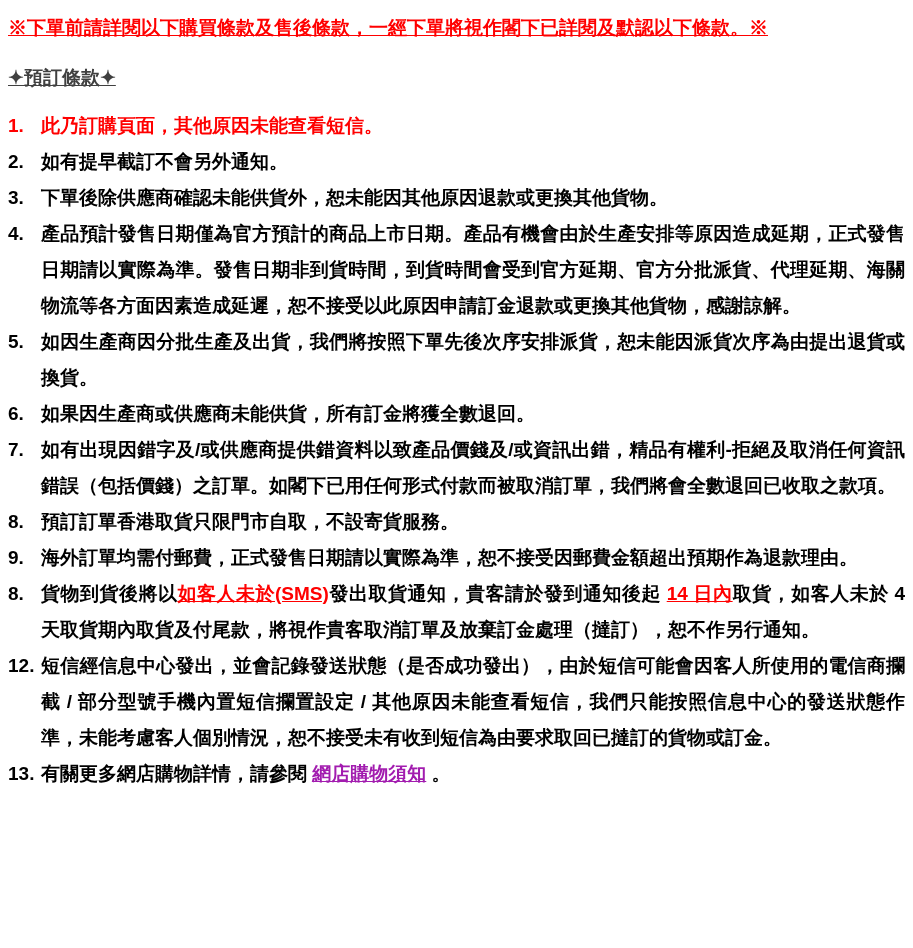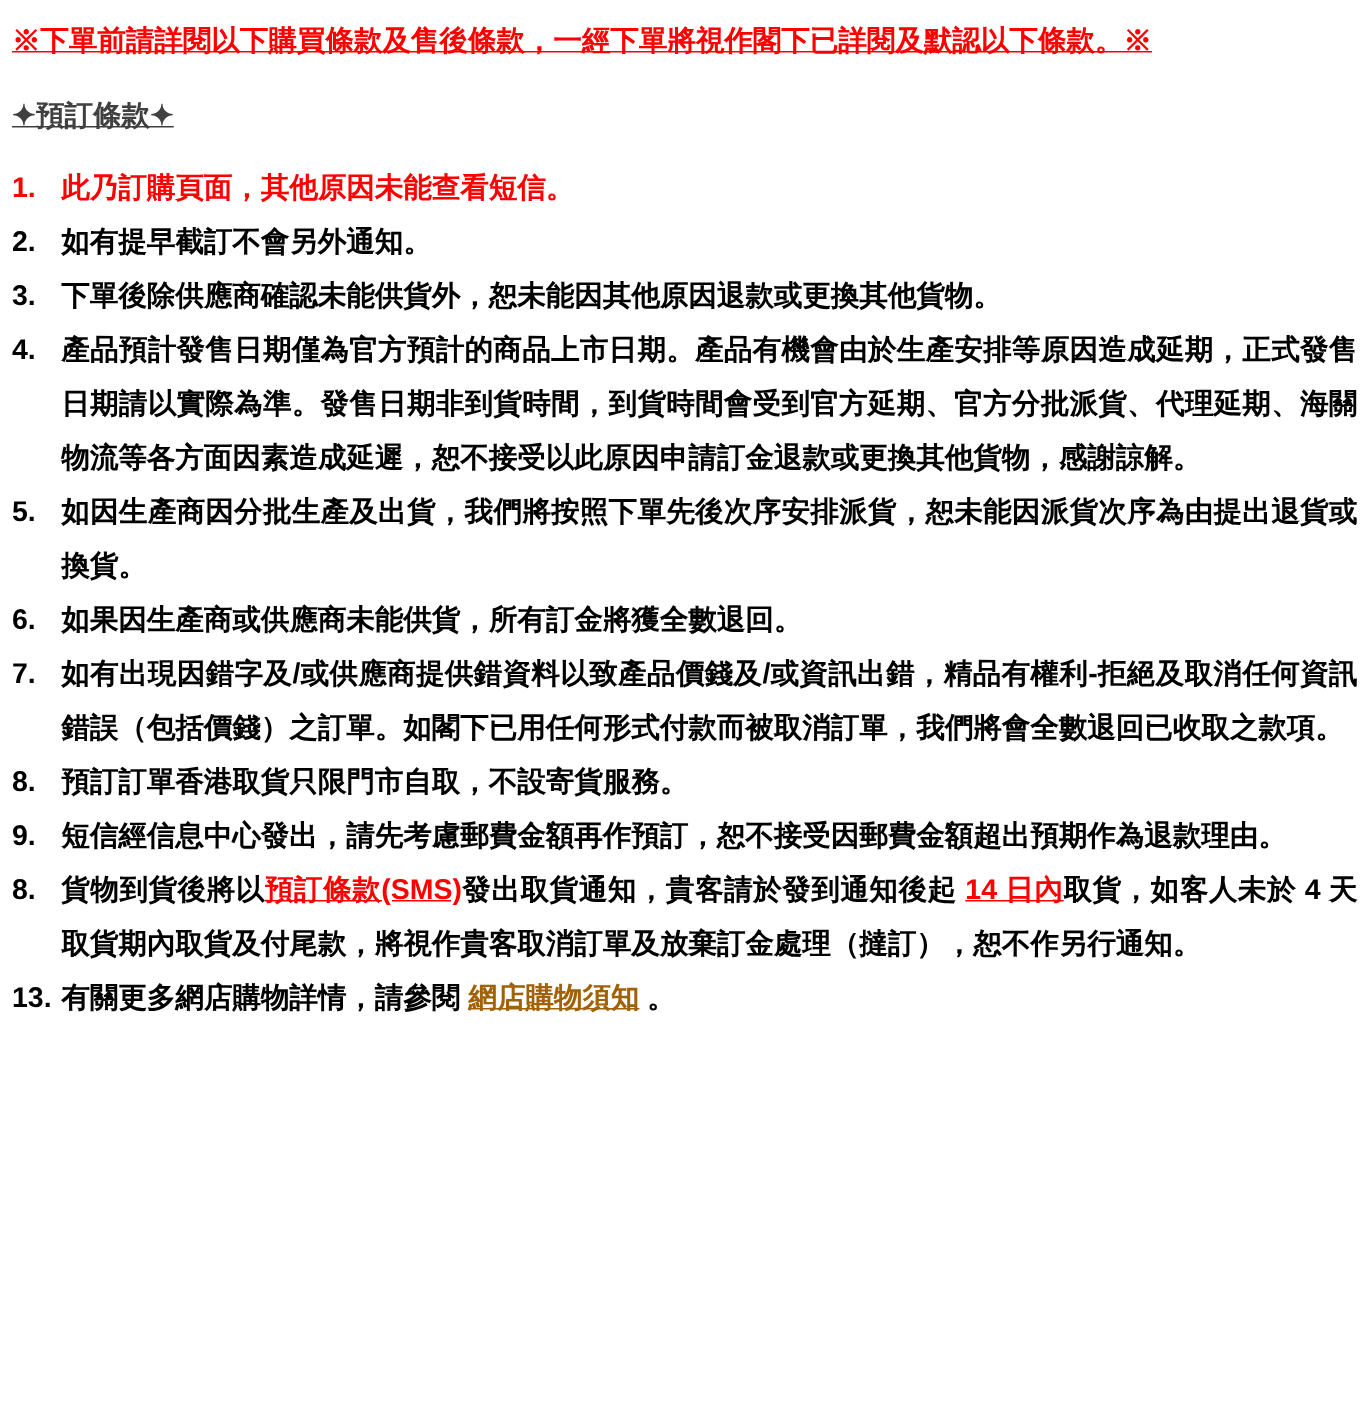--- a/index.html
+++ b/index.html
@@ -42,21 +42,21 @@
   .term-content {
     flex: 1 1 auto;
     text-align: justify;
   }
   .row-red { color: #ff0000; }
   .seg-red-underline {
     color: #ff0000;
     text-decoration: underline;
   }
   .seg-link {
-    color: #a16207;
+    color: #a21caf;
     text-decoration: underline;
     cursor: pointer;
   }
 </style>
 </head>
 <body>
 
 <div class="page">
   <div class="warning-header">※下單前請詳閱以下購買條款及售後條款，一經下單將視作閣下已詳閱及默認以下條款。※</div>
 
@@ -90,24 +90,28 @@
       <div class="term-row">
         <span class="term-num">7.</span>
         <div class="term-content"><span>如有出現因錯字及/或供應商提供錯資料以致產品價錢及/或資訊出錯，精品有權利-拒絕及取消任何資訊錯誤（包括價錢）之訂單。如閣下已用任何形式付款而被取消訂單，我們將會全數退回已收取之款項。</span></div>
       </div>
       <div class="term-row">
         <span class="term-num">8.</span>
         <div class="term-content"><span>預訂訂單香港取貨只限門市自取，不設寄貨服務。</span></div>
       </div>
       <div class="term-row">
         <span class="term-num">9.</span>
-        <div class="term-content"><span>短信經信息中心發出，請先考慮郵費金額再作預訂，恕不接受因郵費金額超出預期作為退款理由。</span></div>
+        <div class="term-content"><span>海外訂單均需付郵費，正式發售日期請以實際為準，恕不接受因郵費金額超出預期作為退款理由。</span></div>
       </div>
       <div class="term-row">
         <span class="term-num">8.</span>
-        <div class="term-content"><span>貨物到貨後將以</span><span class="seg-red-underline">預訂條款(SMS)</span><span>發出取貨通知，貴客請於發到通知後起 </span><span class="seg-red-underline">14 日內</span><span>取貨，如客人未於 4 天取貨期內取貨及付尾款，將視作貴客取消訂單及放棄訂金處理（撻訂），恕不作另行通知。</span></div>
+        <div class="term-content"><span>貨物到貨後將以</span><span class="seg-red-underline">如客人未於(SMS)</span><span>發出取貨通知，貴客請於發到通知後起 </span><span class="seg-red-underline">14 日內</span><span>取貨，如客人未於 4 天取貨期內取貨及付尾款，將視作貴客取消訂單及放棄訂金處理（撻訂），恕不作另行通知。</span></div>
+      </div>
+      <div class="term-row">
+        <span class="term-num">12.</span>
+        <div class="term-content"><span>短信經信息中心發出，並會記錄發送狀態（是否成功發出），由於短信可能會因客人所使用的電信商攔截 / 部分型號手機內置短信攔置設定 / 其他原因未能查看短信，我們只能按照信息中心的發送狀態作準，未能考慮客人個別情況，恕不接受未有收到短信為由要求取回已撻訂的貨物或訂金。</span></div>
       </div>
       <div class="term-row">
         <span class="term-num">13.</span>
         <div class="term-content"><span>有關更多網店購物詳情，請參閱 </span><span class="seg-link">網店購物須知</span><span> 。</span></div>
       </div>
     </div>
 </div>
 
 </body></html>

